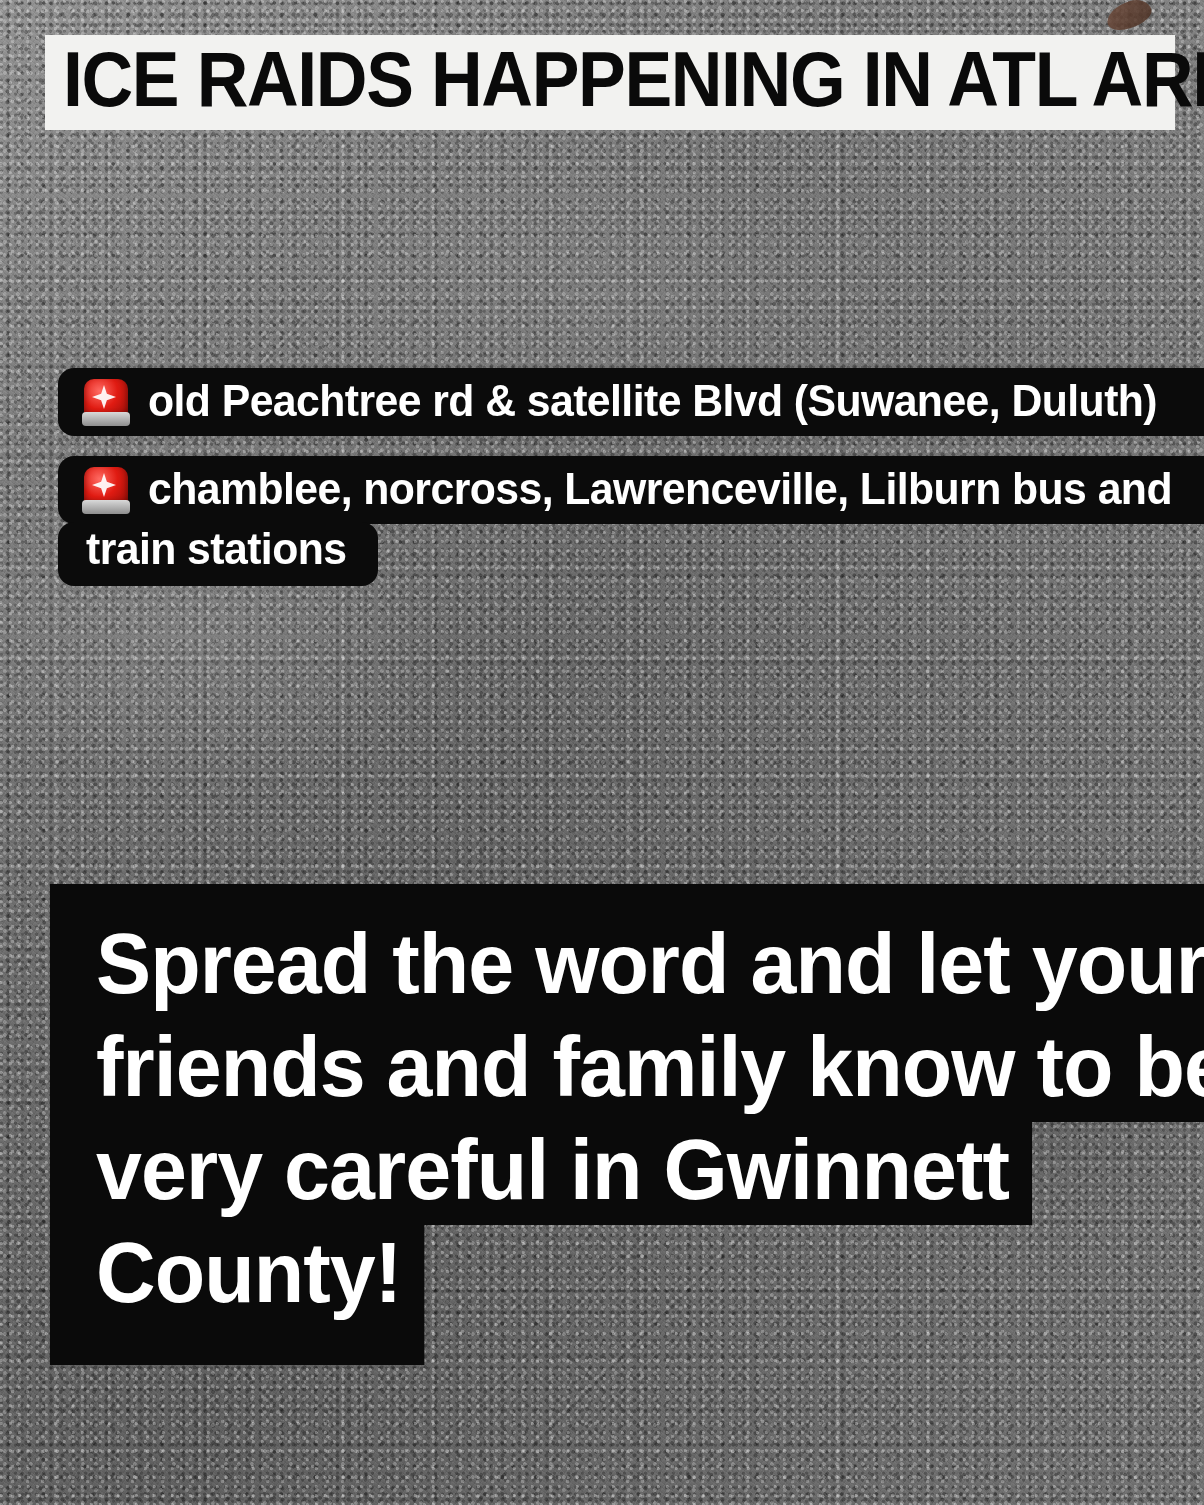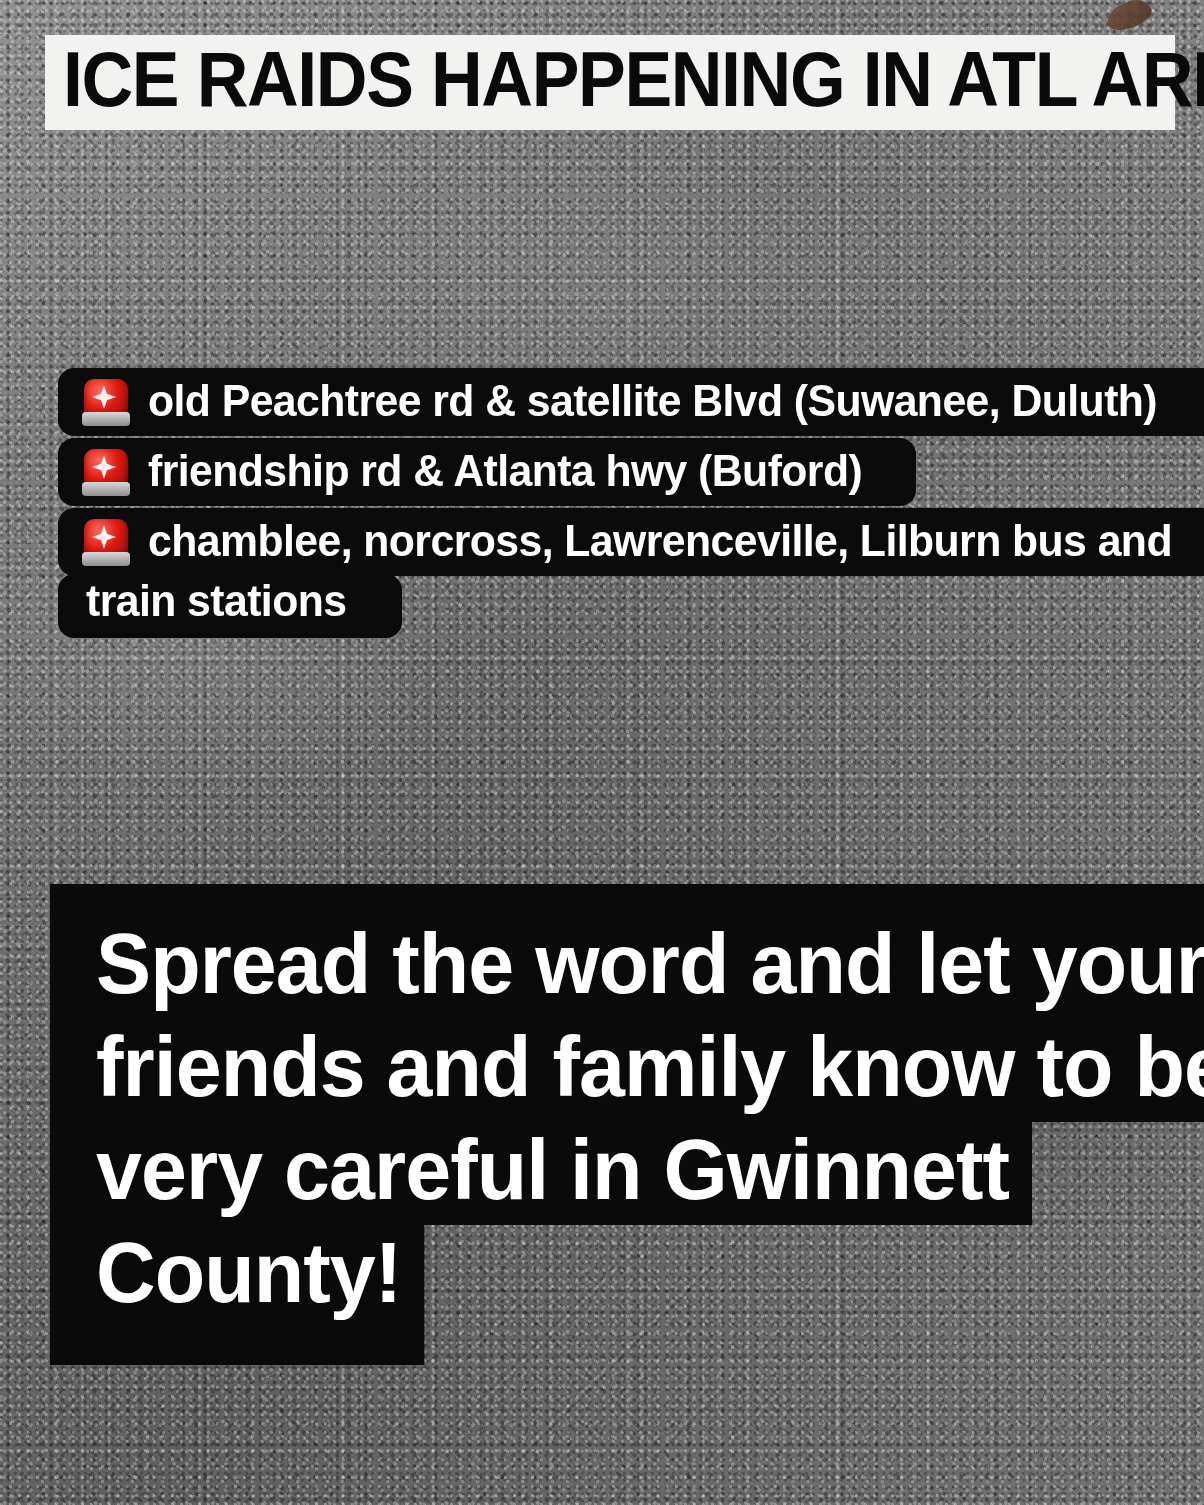--- a/index.html
+++ b/index.html
@@ -115,21 +115,21 @@
     letter-spacing: -0.6px;
     transform: scaleX(0.95);
     transform-origin: left center;
     white-space: nowrap;
   }
   .list-wrap-line {
     display: inline-flex;
     background: #0b0b0b;
     color: #ffffff;
     border-radius: 16px;
-    padding: 2px 42px 12px 28px;
+    padding: 2px 18px 12px 28px;
     margin-top: -4px;
   }
   .list-wrap-line .txt {
     font-family: "Liberation Sans Narrow", "Liberation Sans", sans-serif;
     font-weight: 700;
     font-size: 45px;
     line-height: 1.12;
     letter-spacing: -0.6px;
     transform: scaleX(0.95);
     transform-origin: left center;
@@ -213,28 +213,20 @@
     <div class="list-line">
       <span class="siren">
         <span class="dome"></span>
           <span class="flash"></span>
           <span class="base"></span>
       </span>
       <span class="txt">old Peachtree rd &amp; satellite Blvd (Suwanee, Duluth)</span>
     </div>
     <br>
 
-    <div class="list-line">
-      <span class="siren">
-        <span class="dome"></span>
-          <span class="flash"></span>
-          <span class="base"></span>
-      </span>
-      <span class="txt">friendship rd &amp; Atlanta hwy (Buford)</span>
-    </div>
     <br>
 
     <div class="list-line">
       <span class="siren">
         <span class="dome"></span>
           <span class="flash"></span>
           <span class="base"></span>
       </span>
       <span class="txt">chamblee, norcross, Lawrenceville, Lilburn bus and</span>
     </div>

